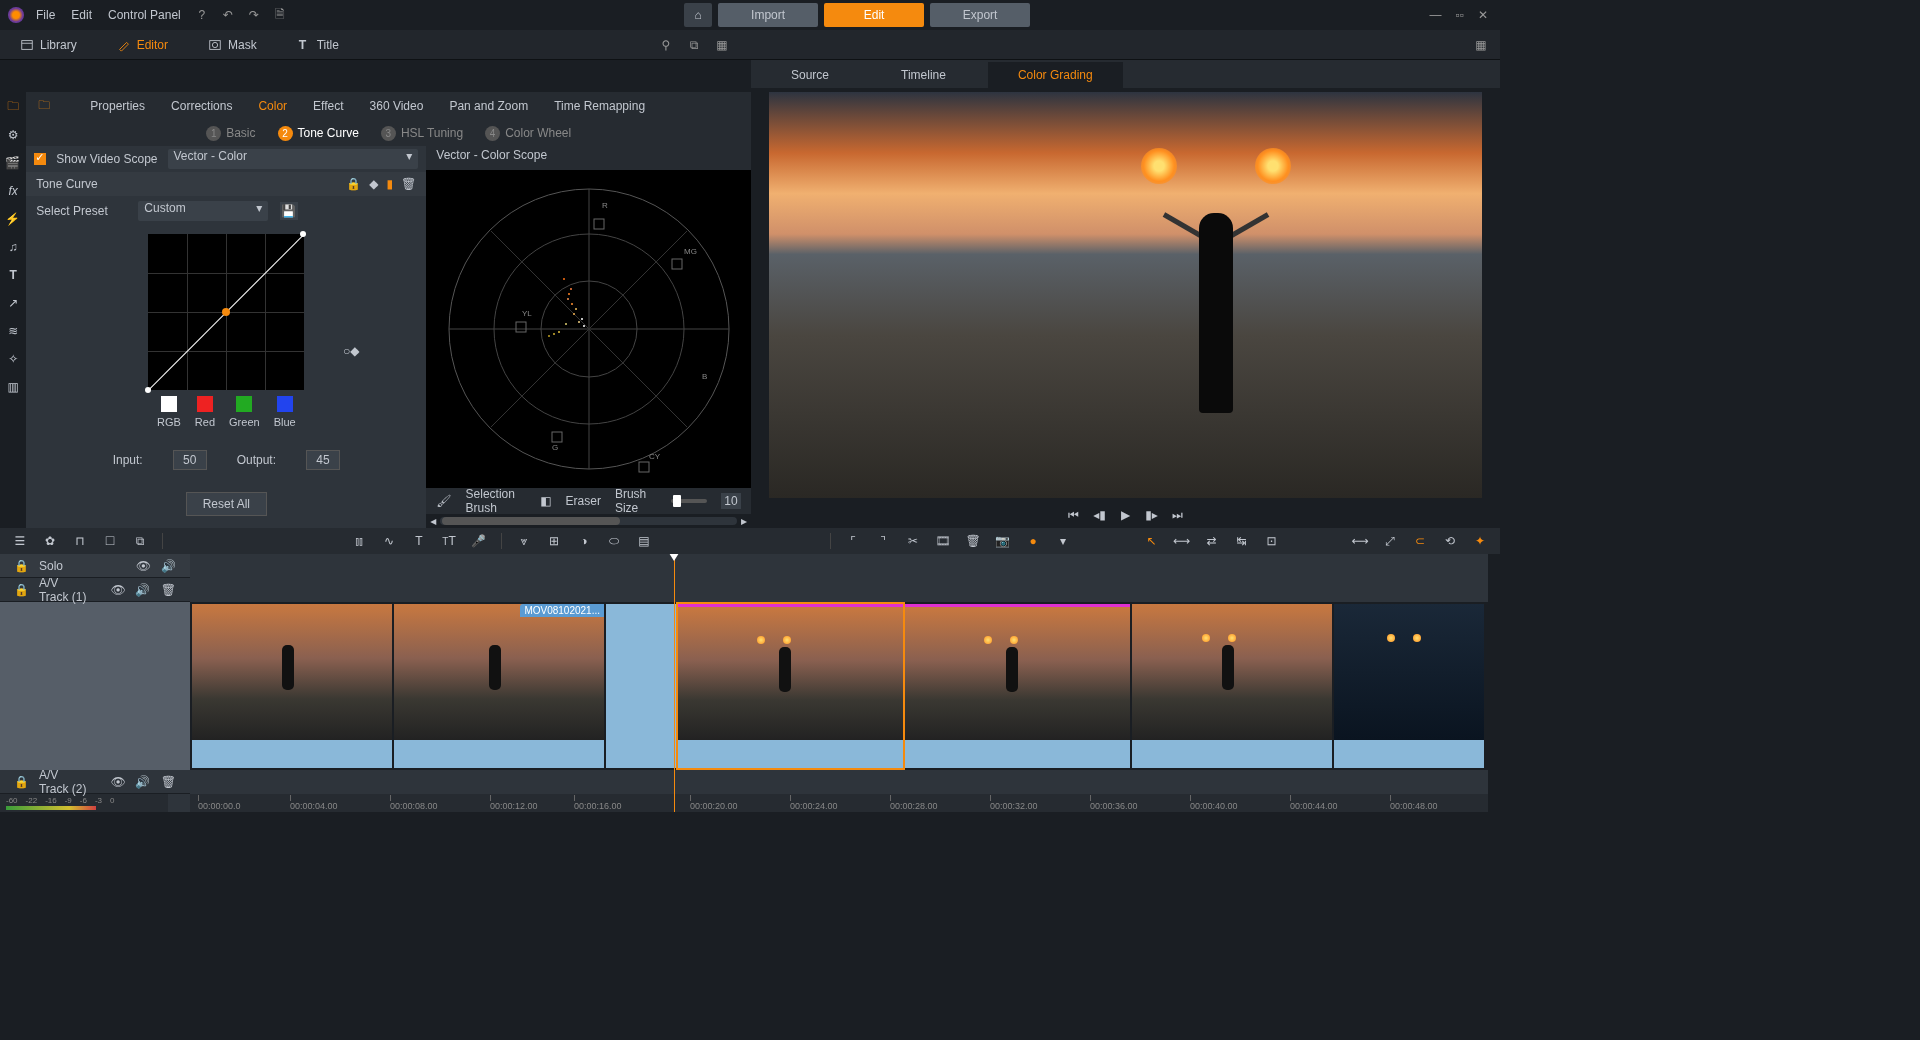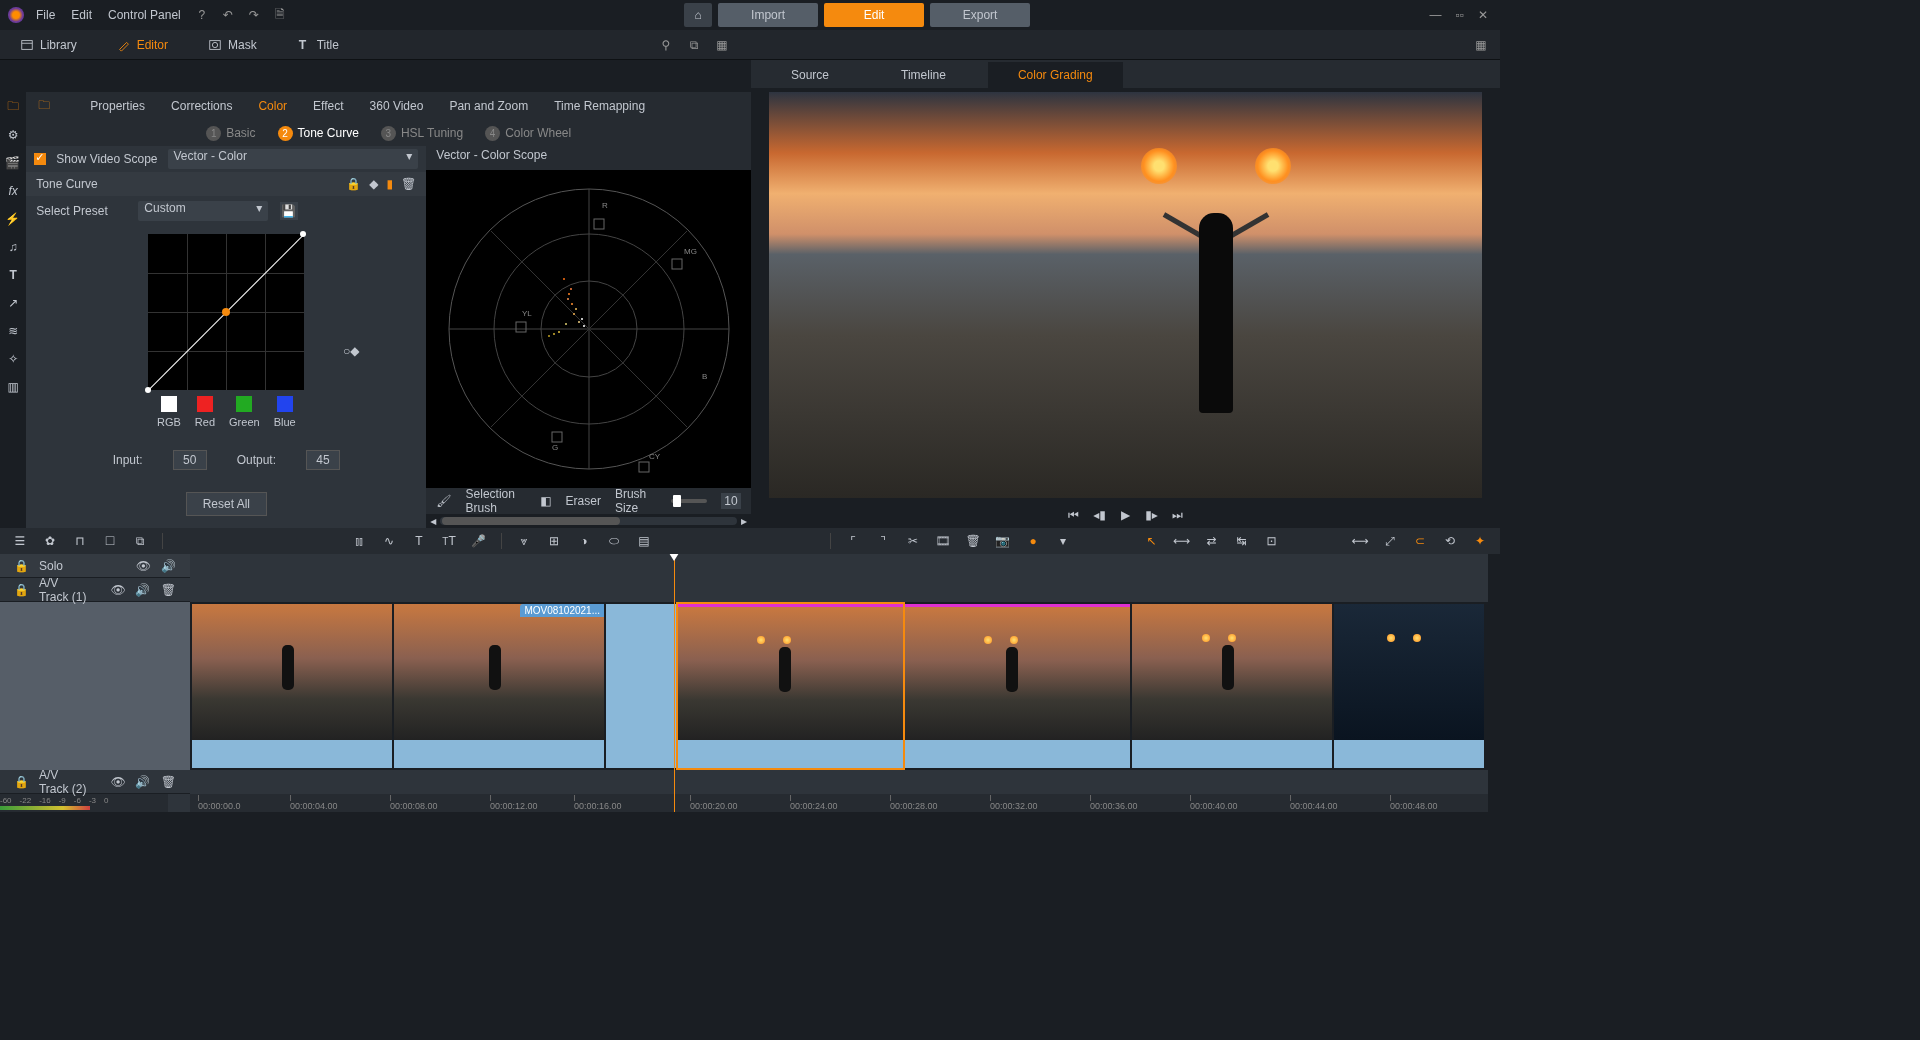--- a/index.html
+++ b/index.html
@@ -143,21 +143,21 @@
 .clip-label { position: absolute; top: 0; right: 0; background: #5a9bd3; padding: 1px 4px; font-size: 10px; color: #fff; border-top-left-radius: 3px; }
 .clip.selected { outline: 2px solid #f58a0e; }
 .clip.sel2 { border-top: 3px solid #e030d0; }
 
 .playhead { position: absolute; top: 0; bottom: 0; left: 484px; width: 1px; background: #f58a0e; z-index: 5; }
 .playhead::before { content: ''; position: absolute; top: -1px; left: -5px; width: 0; height: 0; border-left: 5px solid transparent; border-right: 5px solid transparent; border-top: 8px solid #fff; }
 
 .ruler { height: 18px; background: #262b31; display: flex; align-items: center; font-size: 9px; color: #888; position: relative; }
 .ruler-tick { position: absolute; display: flex; flex-direction: column; }
 .ruler-tick::before { content: ''; width: 1px; height: 6px; background: #666; }
-.audio-meter { width: 168px; height: 18px; padding: 2px 0; display: flex; flex-direction: column; justify-content: center; font-size: 8px; color: #888; background: #262b31; }
+.audio-meter { width: 168px; height: 18px; padding: 2px 6px; display: flex; flex-direction: column; justify-content: center; font-size: 8px; color: #888; background: #262b31; }
 .meter { height: 4px; background: linear-gradient(90deg, #3a9c3a 0%, #d4c030 70%, #d04040 100%); width: 90px; margin-top: 1px; }
 .tc2 { height: 24px; background: #2e343b; }
 .th-vscroll { width: 12px; background: #1a1e23; }
 </style>
 </head>
 <body>
 
 <div class="menubar">
   <div class="menubar-left">
     <span class="logo-icon"></span>

